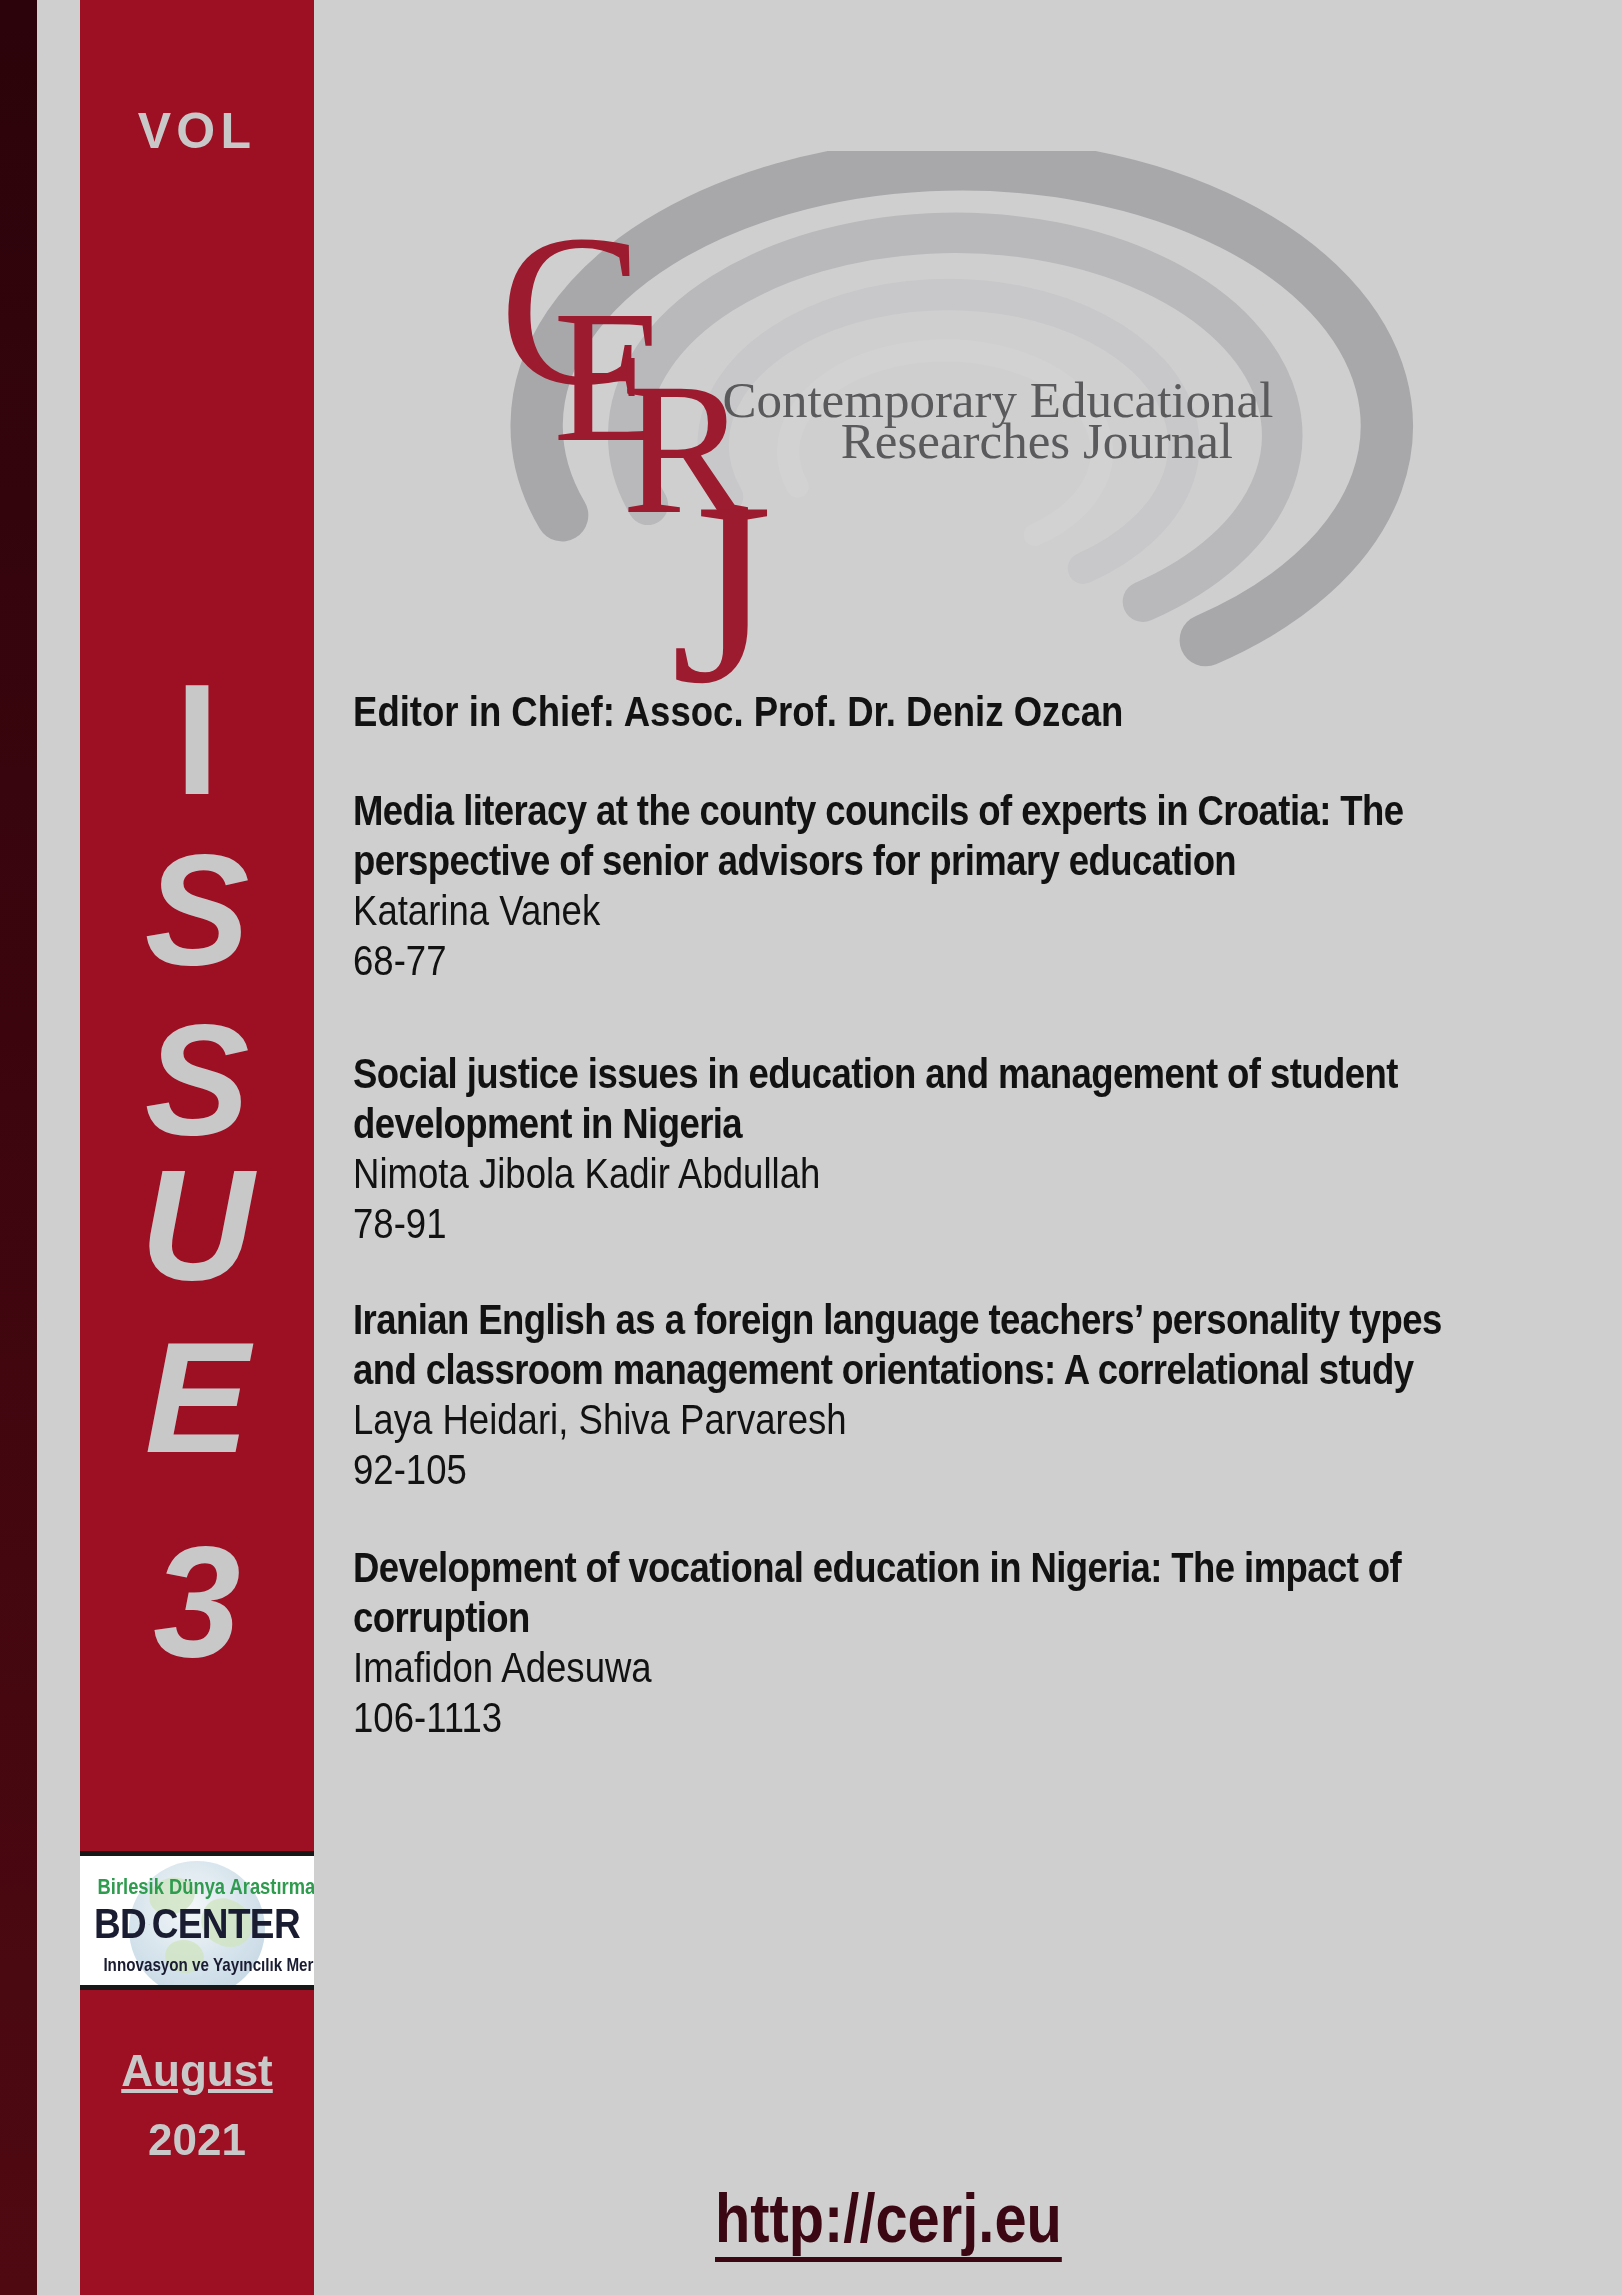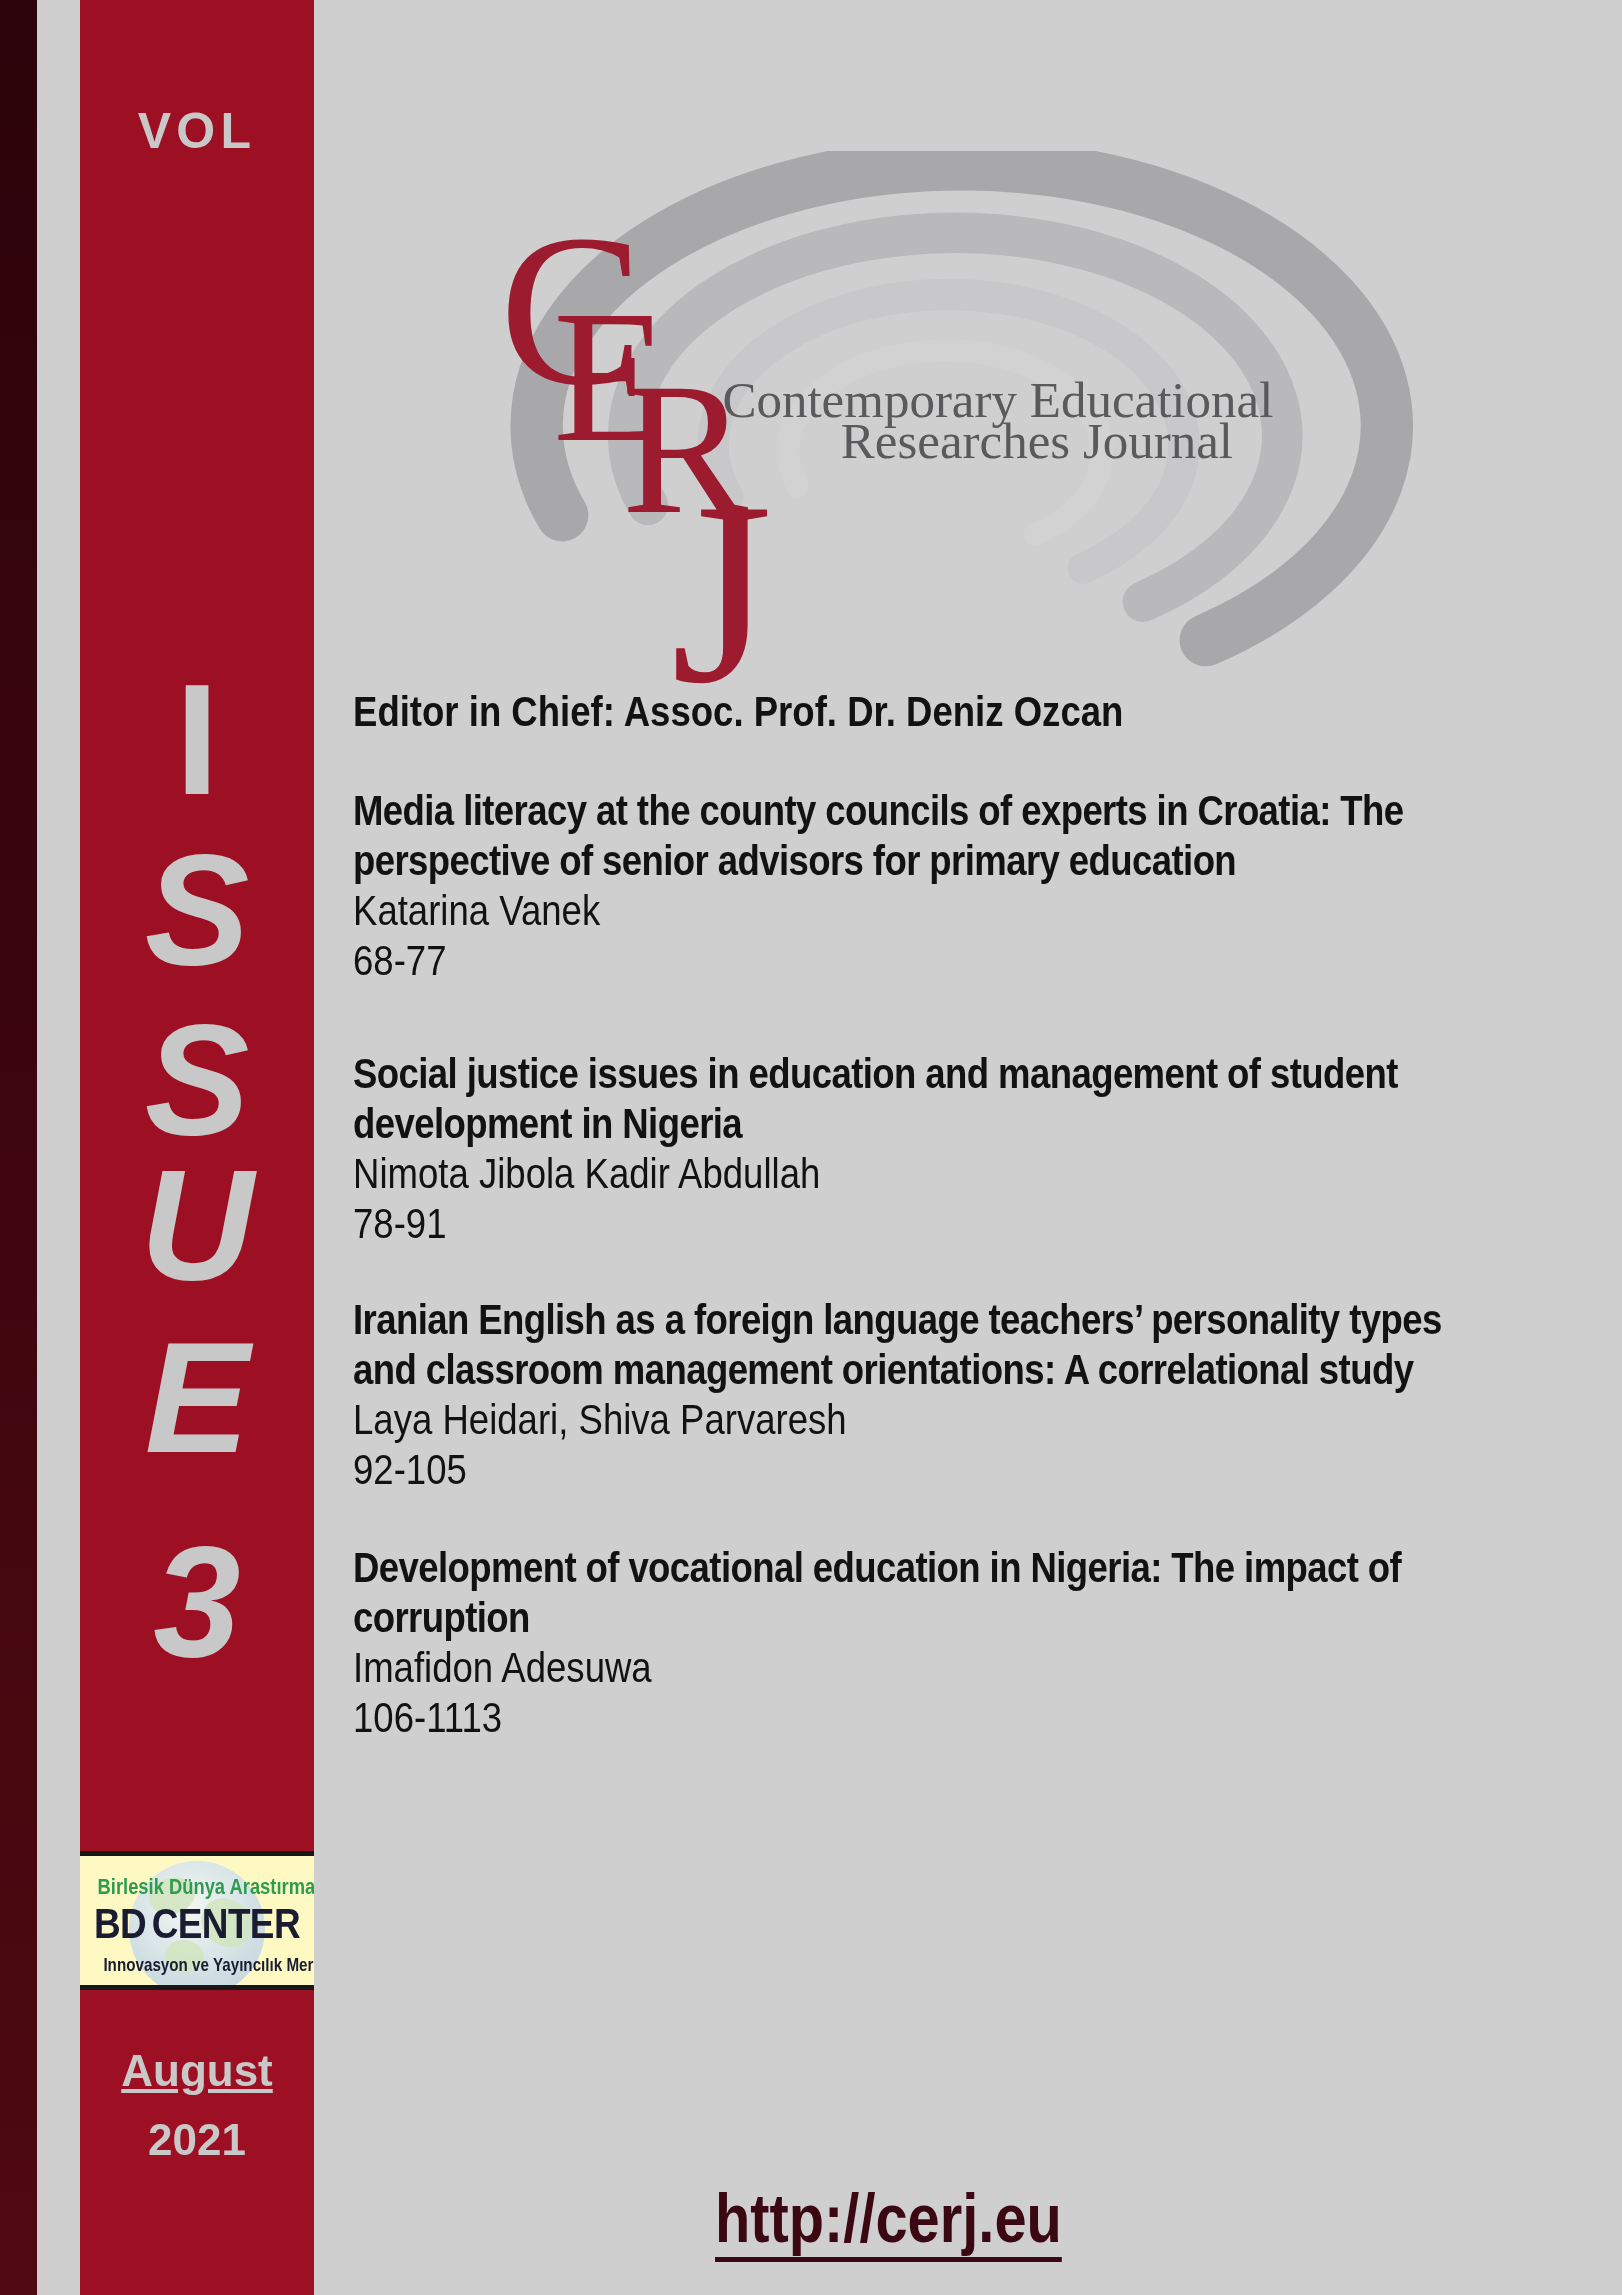--- a/index.html
+++ b/index.html
@@ -28,21 +28,21 @@
   .iss-1{top:831px;}
   .iss-2{top:1001px;}
   .iss-3{top:1146px;}
   .iss-4{top:1319px;}
   .iss-5{top:1523px;}
   .month{top:2049px;font-size:44px;text-decoration:underline;}
   .year{top:2118px;font-size:44px;}
 
   
   .bd-block{left:0;top:1851px;width:234px;height:139px;box-sizing:border-box;
-    background:#fef9c3;border-top:5.2px solid #171717;border-bottom:5.2px solid #171717;
+    background:#ffffff;border-top:5.2px solid #171717;border-bottom:5.2px solid #171717;
     overflow:hidden;text-decoration:underline;}
   .globe{left:49px;top:5.2px;width:136px;height:136px;border-radius:50%;
     background:radial-gradient(circle at 45% 35%, #f3f7f9 0%, #cfdfe9 55%, #b7cddd 100%);
     opacity:.9;}
   .land{position:absolute;background:#cde3c0;border-radius:50%;opacity:.85;}
   .land1{left:19.6px;top:16.4px;width:46px;height:36px;transform:rotate(-15deg);}
   .land2{left:72px;top:39px;width:52px;height:46px;transform:rotate(20deg);border-radius:45% 60% 50% 55%;}
   .land3{left:36px;top:79px;width:39px;height:33px;transform:rotate(10deg);}
   .bd-line{left:0;right:0;text-align:center;font-weight:bold;white-space:nowrap;line-height:1;}
   .bd-top{top:19.6px;font-size:21.6px;color:#2e9b4e;transform:scaleX(.85);}

